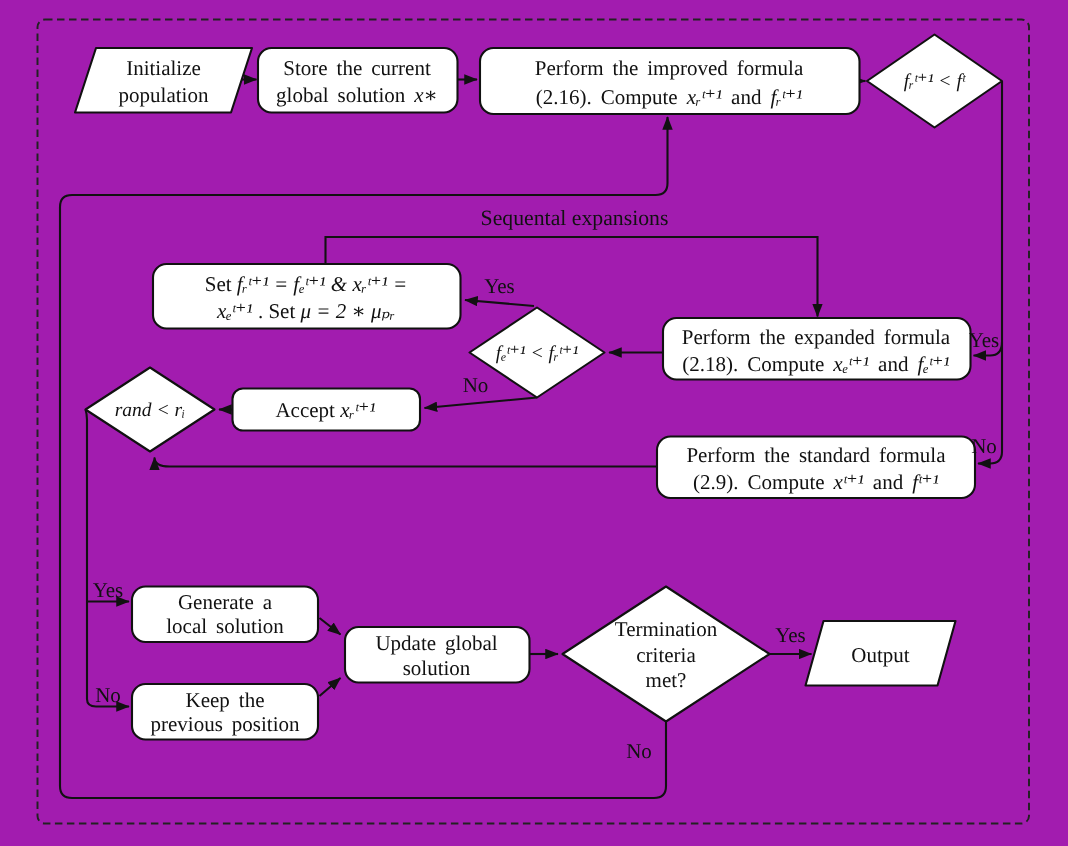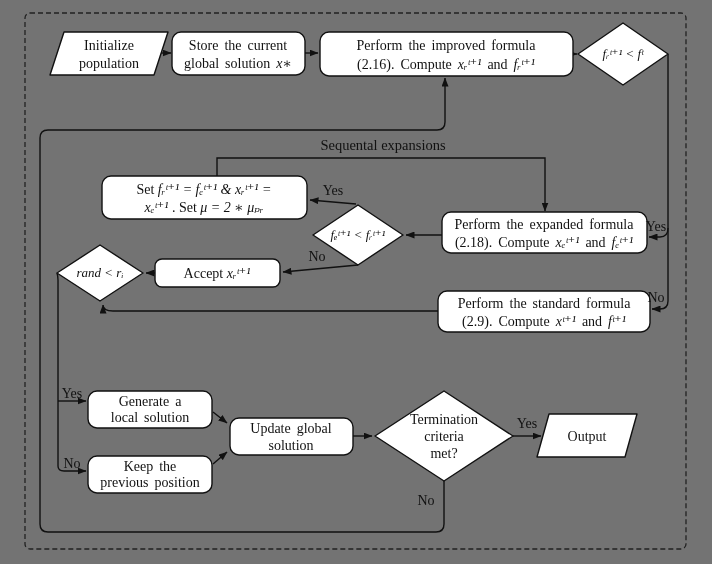--- a/index.html
+++ b/index.html
@@ -1,16 +1,16 @@
 <!DOCTYPE html>
 <html><head>
 <meta charset="utf-8">
 <style>
   html,body{margin:0;padding:0;background:#fff;}
-  .canvas{position:relative;width:712px;height:564px;background:#737373;overflow:hidden;}
+  .canvas{position:relative;width:712px;height:564px;background:#a21caf;overflow:hidden;}
   svg text{
     font-family:"Liberation Serif","DejaVu Serif",serif;
     fill:#111;
     font-size:14px;
   }
   .nt{word-spacing:2.5px;}
   .math{font-style:italic;}
   .cond{font-size:13px;}
   .lbl{font-size:14px;}
   .seq{font-size:14.5px;}

